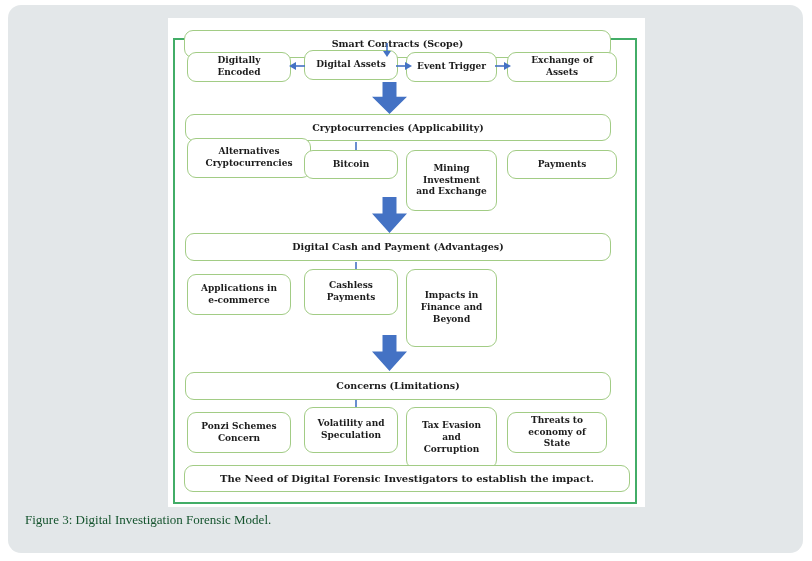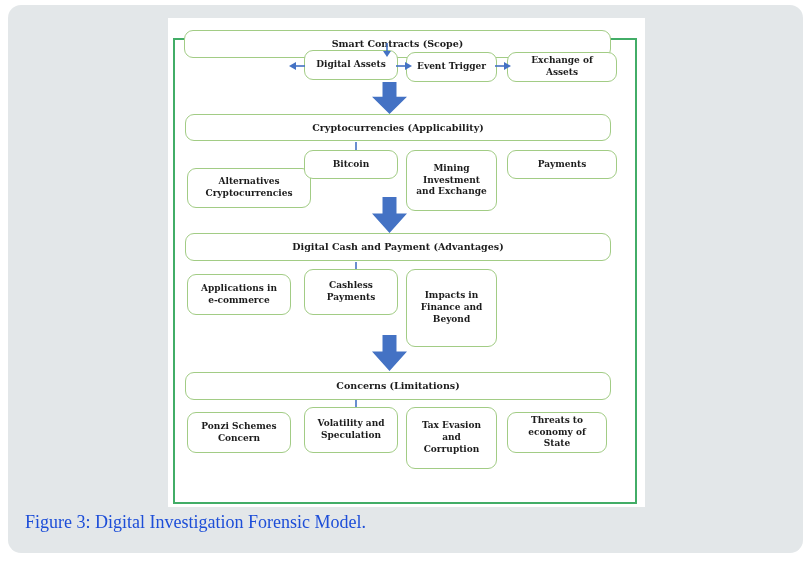--- a/index.html
+++ b/index.html
@@ -32,33 +32,36 @@
   .box{font-size:9px;line-height:1.3;padding:2px 7px;}
   .fbox{font-size:10px;line-height:1.2;}
   .blockarrow{
     position:absolute;width:35px;background:#4472c4;
     clip-path:polygon(30% 0,70% 0,70% 46%,100% 46%,50% 100%,0 46%,30% 46%);
   }
   .varrow,.harrow{position:absolute;line-height:0;}
   .caption{
     position:absolute;left:25px;top:512px;
     font-family:"Liberation Serif","DejaVu Serif",serif;
-    font-size:18px;color:#1d4ed8;
+    font-size:13px;color:#14532d;
   }
 </style>
 </head>
 <body>
 
 <div class="canvas">
   <div class="card"></div>
   <div class="panel"></div>
   <div class="frame"></div>
 
   <div class="wbox" style="left:184px;top:30px;width:427px;height:28px">
     <span>Smart Contracts (Scope)</span>
+  </div>
+  <div class="box" style="left:187px;top:52px;width:104px;height:30px">
+    <span>Digitally Encoded</span>
   </div>
   <div class="box" style="left:304px;top:50px;width:94px;height:30px">
     <span>Digital Assets</span>
   </div>
   <div class="box" style="left:406px;top:52px;width:91px;height:30px">
     <span>Event Trigger</span>
   </div>
   <div class="box" style="left:507px;top:52px;width:110px;height:30px">
     <span>Exchange of Assets</span>
   </div>
@@ -90,21 +93,21 @@
 
   <div class="wbox" style="left:185px;top:114px;width:426px;height:27px">
     <span>Cryptocurrencies (Applicability)</span>
   </div>
   <div class="varrow" style="left:350px;top:142px">
     <svg width="12" height="14" viewBox="0 0 12 14">
         <line x1="6" y1="0" x2="6" y2="9" stroke="#4472c4" stroke-width="1.6"></line>
         <polygon points="2,8 10,8 6,14" fill="#4472c4"></polygon>
       </svg>
   </div>
-  <div class="box" style="left:187px;top:168px;width:124px;height:40px">
+  <div class="box" style="left:187px;top:138px;width:124px;height:40px">
     <span>Alternatives Cryptocurrencies</span>
   </div>
   <div class="box" style="left:304px;top:150px;width:94px;height:29px">
     <span>Bitcoin</span>
   </div>
   <div class="box" style="left:406px;top:150px;width:91px;height:61px">
     <span>Mining Investment and Exchange</span>
   </div>
   <div class="box" style="left:507px;top:150px;width:110px;height:29px">
     <span>Payments</span>
@@ -146,15 +149,18 @@
   <div class="box" style="left:304px;top:407px;width:94px;height:46px">
     <span>Volatility and Speculation</span>
   </div>
   <div class="box" style="left:406px;top:407px;width:91px;height:62px">
     <span>Tax Evasion and Corruption</span>
   </div>
   <div class="box" style="left:507px;top:412px;width:100px;height:41px">
     <span>Threats to economy of State</span>
   </div>
 
+  <div class="fbox" style="left:184px;top:465px;width:446px;height:27px">
+    <span>The Need of Digital Forensic Investigators to establish the impact.</span>
+  </div>
 
   <div class="caption">Figure 3: Digital Investigation Forensic Model.</div>
 </div>
 
 </body></html>

